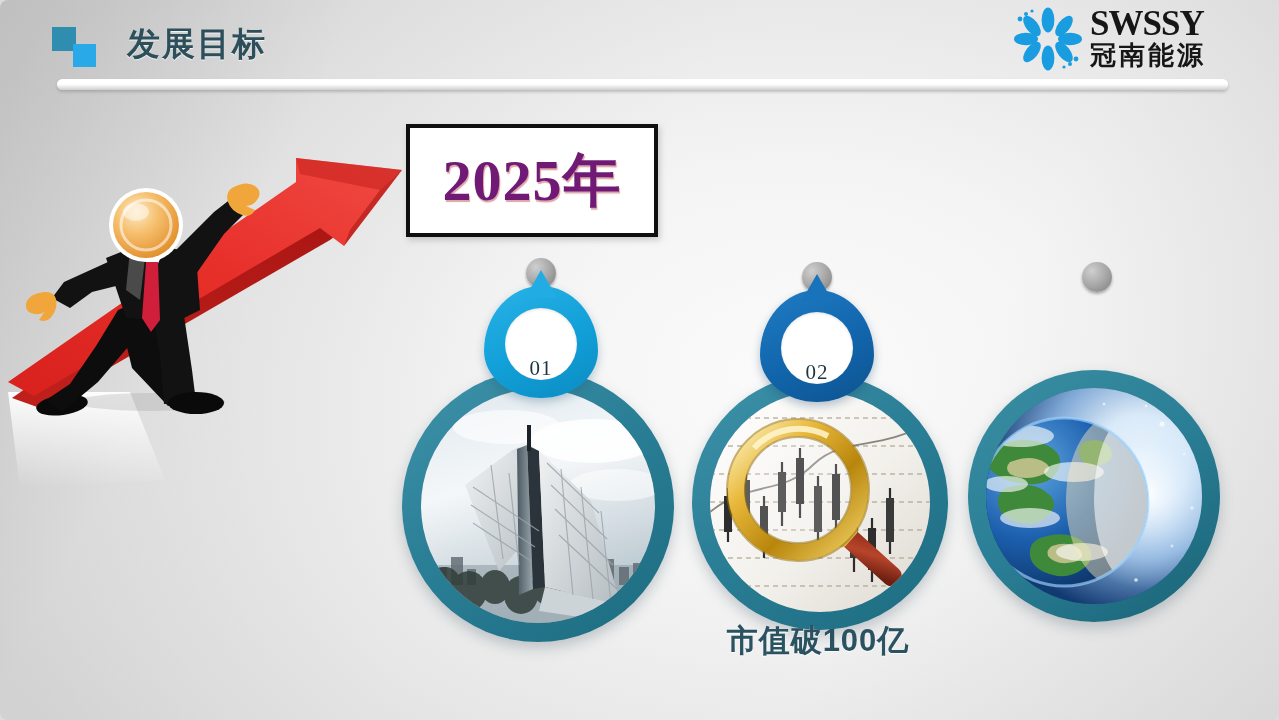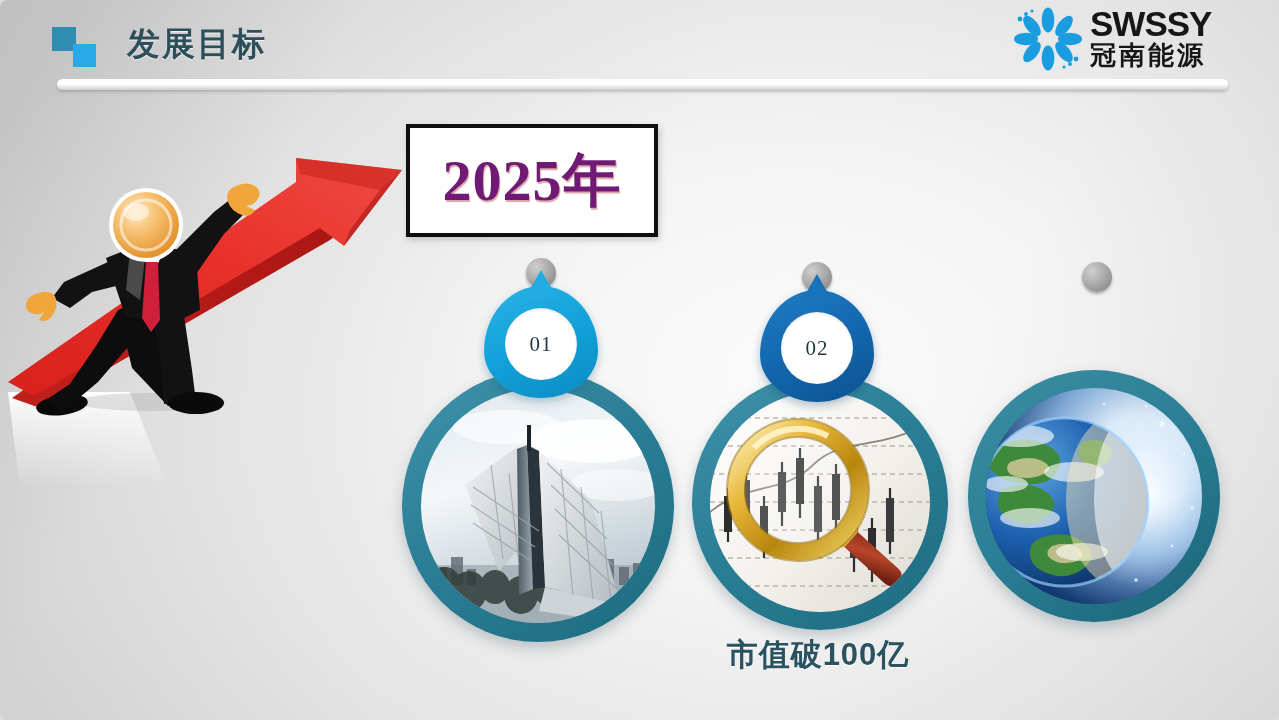--- a/index.html
+++ b/index.html
@@ -44,21 +44,21 @@
     content:"";position:absolute;left:6px;top:2px;right:6px;height:3px;
     background:#ffffff;border-radius:3px;
   }
 
   
   .logo{position:absolute;right:12px;top:4px;width:255px;height:70px;}
   .logo-mark{position:absolute;left:0;top:2px;width:72px;height:66px;}
   .logo-text{position:absolute;left:78px;top:1px;width:175px;}
   .logo-name{
     font-size:35px;font-weight:bold;color:#161616;letter-spacing:-1px;
-    line-height:38px;font-family:Liberation Sans, sans-serif;
+    line-height:38px;font-family:Liberation Serif, serif;
   }
   .logo-sub{
     font-size:26px;font-weight:bold;color:#161616;letter-spacing:3px;
     line-height:25px;
   }
 
   
   .hero{position:absolute;left:0px;top:150px;width:420px;height:370px;z-index:4;}
 
   
@@ -96,21 +96,21 @@
     position:absolute;
     border-radius:50% 50% 50% 50% / 58% 58% 42% 42%;
   }
   .drop::before{
     content:"";position:absolute;left:50%;top:-14%;transform:translateX(-50%);
     width:0;height:0;border-left:16px solid transparent;border-right:16px solid transparent;
     border-bottom:28px solid currentColor;
   }
   .drop-face{
     position:absolute;border-radius:50%;background:#ffffff;
-    display:flex;align-items:center;justify-content:center;
+    display:flex;align-items:flex-end;justify-content:center;
     box-shadow:inset 0 1px 3px rgba(0,0,0,.12);
   }
   .drop-num{
     font-family:"Liberation Serif","DejaVu Serif",serif;
     font-size:21px;color:#1d3540;letter-spacing:1px;line-height:24px;
   }
   .pod-label{
     position:absolute;text-align:center;white-space:nowrap;
     font-size:31px;font-weight:bold;color:#2a5260;letter-spacing:1px;
     text-shadow:0 1px 1px rgba(255,255,255,.9);
@@ -410,21 +410,21 @@
       </div>
     </div>
     <div class="pin" style="left:76px;top:0px;width:130px;height:150px;">
       <div class="pin-head" style="left:48px;top:0px;width:30px;height:30px;"></div>
       <div class="drop" style="left:6px;top:28px;width:114px;height:112px;background:linear-gradient(155deg,#1f7cc4 0%,#1266ad 52%,#0d5390 100%);color:#1873bb;box-shadow:0 4px 10px rgba(30,70,110,.32);">
         <div class="drop-face" style="left:21px;top:22px;width:72px;height:72px;">
           <span class="drop-num">02</span>
         </div>
       </div>
     </div>
-    <div class="pod-label" style="left:-5px;top:372px;width:290px;text-align:center;">市值破100亿</div>
+    <div class="pod-label" style="left:-5px;top:358px;width:290px;text-align:center;">市值破100亿</div>
   </div>
 
   <div class="pod" style="left:958px;top:262px;width:272px;height:420px;">
     <div class="disc disc-ring" style="left:10px;top:108px;width:252px;height:252px;background:linear-gradient(145deg,#3b8fa3 0%,#2a7f96 48%,#1a6376 100%);">
       <div class="disc-inner" style="left:18px;top:18px;width:216px;height:216px;">
         <svg width="216" height="216" viewBox="0 0 216 216">
           <defs>
             <radialGradient id="spaceG" cx="72%" cy="34%" r="72%">
               <stop offset="0" stop-color="#ffffff"></stop>
               <stop offset="0.3" stop-color="#dbeaf7"></stop>

